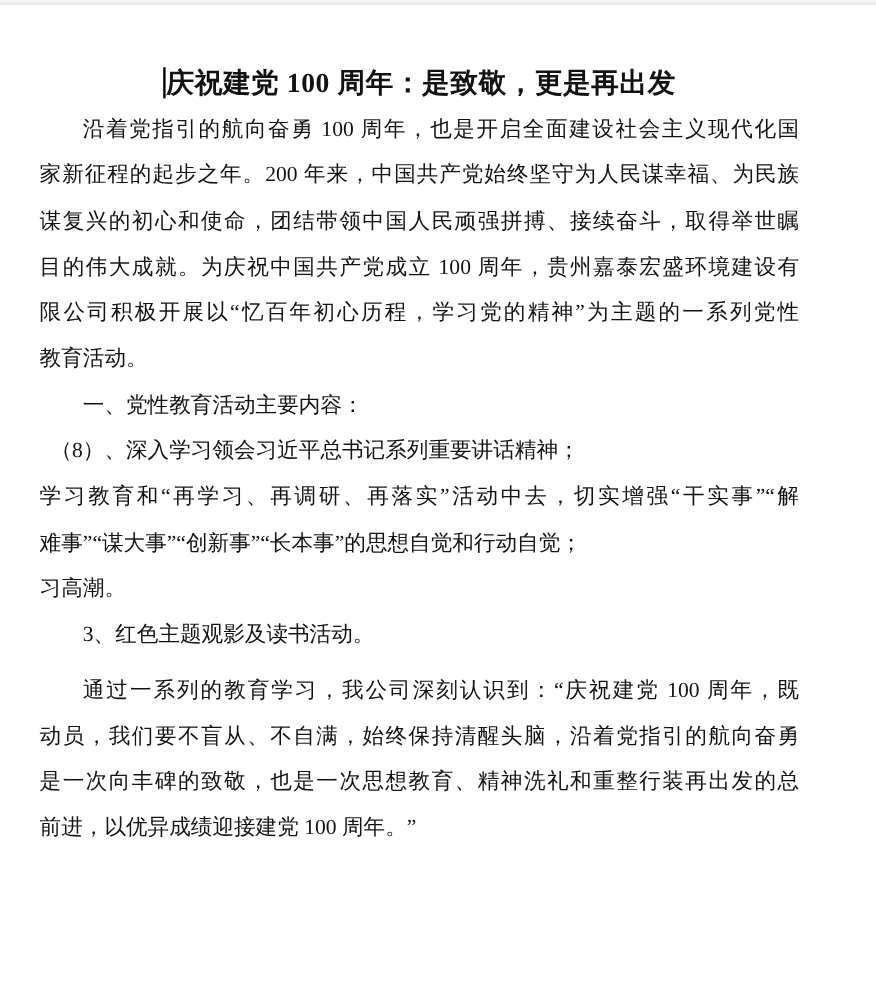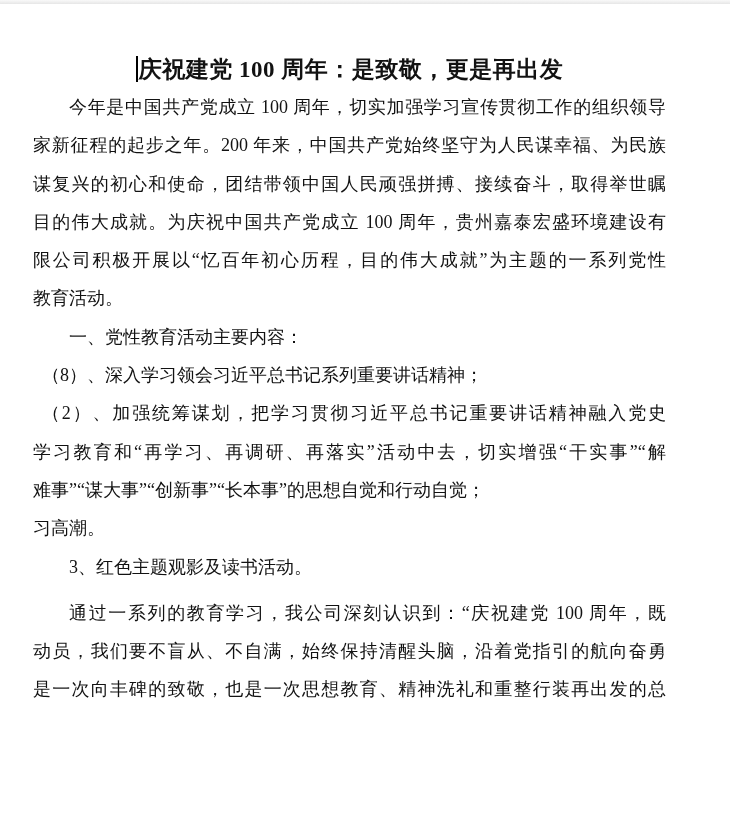--- a/index.html
+++ b/index.html
@@ -55,44 +55,44 @@
 </style>
 </head>
 <body>
 
 <div class="page">
   <div class="top-strip"></div>
   <div class="doc">
     <h1 class="title"><span class="caret"></span><span>庆祝建党 100 周年：是致敬，更是再出发</span></h1>
     <div id="content">
         <div class="p">
-          <div class="ln" style="text-indent: 2em;">今年是中国共产党成立 100 周年，切实加强学习宣传贯彻工作的组织领导</div>
+          <div class="ln" style="text-indent: 2em;">沿着党指引的航向奋勇 100 周年，也是开启全面建设社会主义现代化国</div>
           <div class="ln">家新征程的起步之年。200 年来，中国共产党始终坚守为人民谋幸福、为民族</div>
           <div class="ln">谋复兴的初心和使命，团结带领中国人民顽强拼搏、接续奋斗，取得举世瞩</div>
           <div class="ln">目的伟大成就。为庆祝中国共产党成立 100 周年，贵州嘉泰宏盛环境建设有</div>
-          <div class="ln">限公司积极开展以“忆百年初心历程，目的伟大成就”为主题的一系列党性</div>
+          <div class="ln">限公司积极开展以“忆百年初心历程，学习党的精神”为主题的一系列党性</div>
           <div class="ln last">教育活动。</div>
         </div>
         <div class="p">
           <div class="ln last" style="text-indent: 2em;">一、党性教育活动主要内容：</div>
         </div>
         <div class="p">
           <div class="ln last" style="text-indent: 0.5em;">（8）、深入学习领会习近平总书记系列重要讲话精神；</div>
         </div>
         <div class="p">
-          <div class="ln" style="text-indent: 0.5em;">（2）、加强统筹谋划，把学习贯彻习近平总书记重要讲话精神融入党史</div>
           <div class="ln">学习教育和“再学习、再调研、再落实”活动中去，切实增强“干实事”“解</div>
           <div class="ln last">难事”“谋大事”“创新事”“长本事”的思想自觉和行动自觉；</div>
         </div>
         <div class="p">
           <div class="ln last">习高潮。</div>
         </div>
         <div class="p">
           <div class="ln last" style="text-indent: 2em;">3、红色主题观影及读书活动。</div>
         </div>
         <div class="p extra-gap">
           <div class="ln" style="text-indent: 2em;">通过一系列的教育学习，我公司深刻认识到：“庆祝建党 100 周年，既</div>
           <div class="ln">动员，我们要不盲从、不自满，始终保持清醒头脑，沿着党指引的航向奋勇</div>
           <div class="ln">是一次向丰碑的致敬，也是一次思想教育、精神洗礼和重整行装再出发的总</div>
+          <div class="ln last">前进，以优异成绩迎接建党 100 周年。”</div>
         </div>
       </div>
   </div>
 </div>
 
 </body></html>

